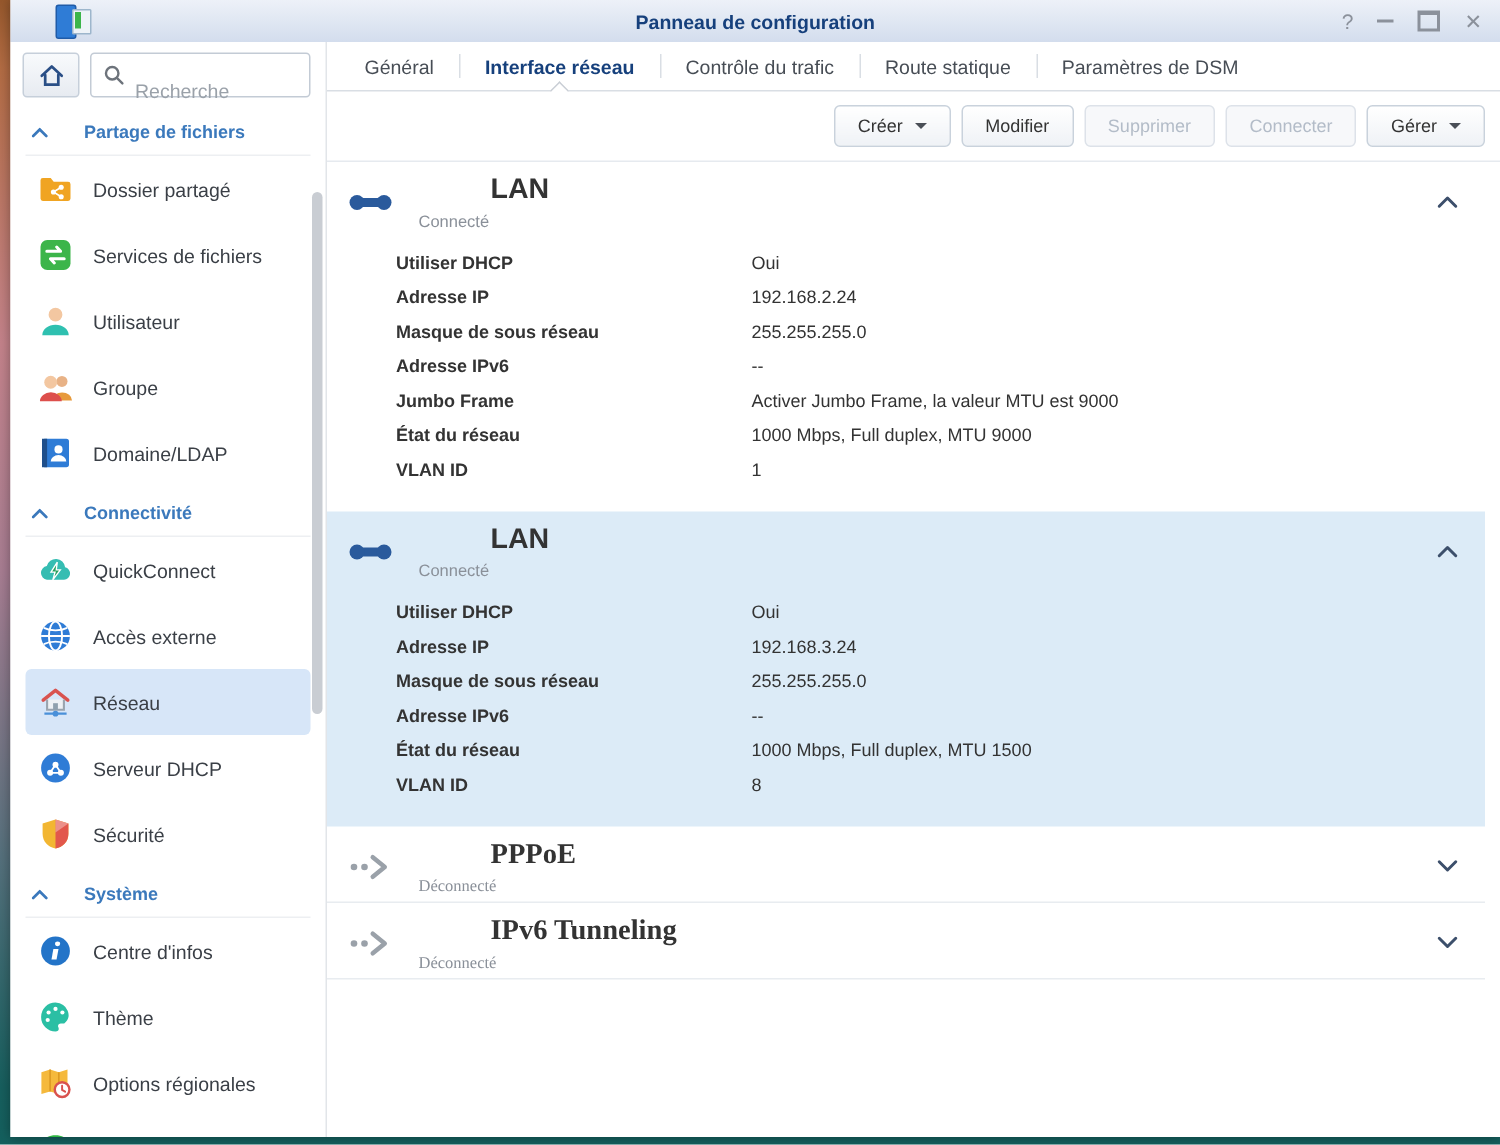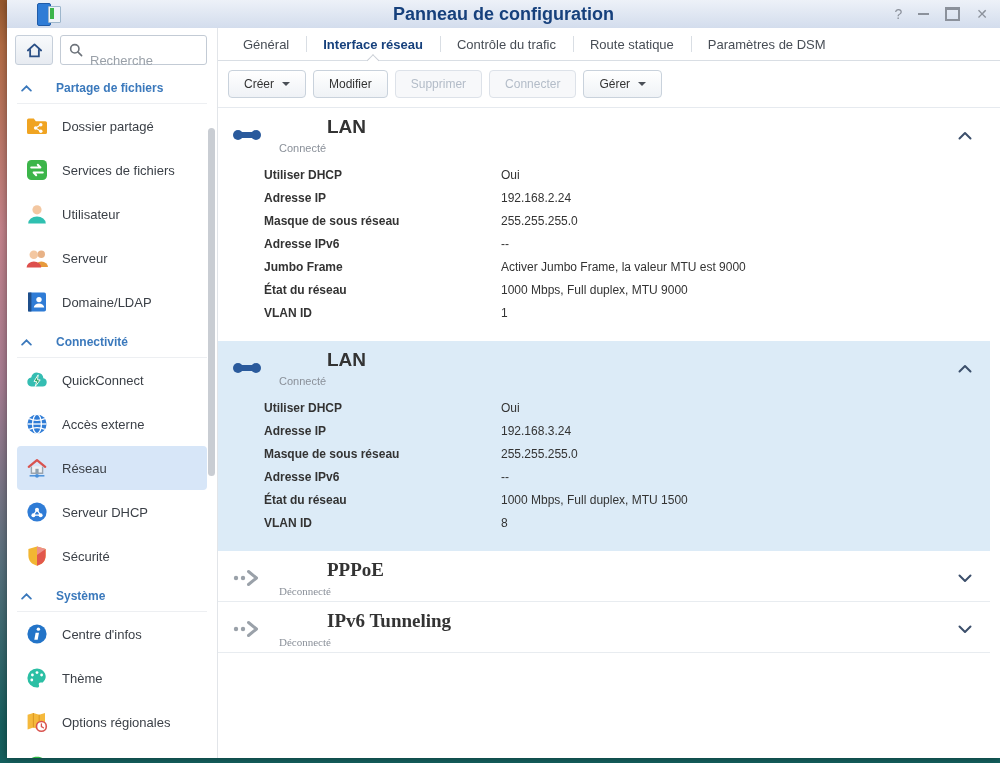--- a/index.html
+++ b/index.html
@@ -10,21 +10,21 @@
   }
   .window{position:absolute;left:7px;top:0;right:0;bottom:5px;background:#fff;
     box-shadow:0 0 8px rgba(0,0,0,.4);display:flex;flex-direction:column;}
   
   .titlebar{height:28px;flex:0 0 auto;background:linear-gradient(#edf1f8,#d3dded);
     position:relative;display:flex;align-items:center;justify-content:center;}
   .app-icon{position:absolute;left:30px;top:3px;width:26px;height:23px;}
   .app-icon .p1{position:absolute;left:0;top:0;width:12px;height:21px;background:#2f7cd6;border-radius:2px;border:1px solid #1f5ba8;}
   .app-icon .p2{position:absolute;left:11px;top:3px;width:11px;height:15px;background:#eef3f8;border:1px solid #9db6cc;border-radius:1px;}
   .app-icon .p3{position:absolute;left:13px;top:5px;width:4px;height:11px;background:#3cb54a;}
-  .win-title{font-size:18px;font-weight:bold;color:#16407c;}
+  .win-title{font-size:13px;font-weight:bold;color:#16407c;}
   .win-controls{position:absolute;right:12px;top:0;height:28px;display:flex;align-items:center;gap:16px;color:#8b919b;}
   .wc{font-size:14px;line-height:1;cursor:default;}
   .wc-min{width:11px;height:2px;background:#8b919b;}
   .wc-max{width:11px;height:9px;border:2px solid #8b919b;border-top-width:3px;}
   
   .main-row{flex:1;display:flex;min-height:0;}
   
   .sidebar{width:210px;flex:0 0 auto;border-right:1px solid #e2e5e9;position:relative;
     display:flex;flex-direction:column;background:#fff;}
   .sidebar-top{display:flex;gap:7px;padding:7px 10px 5px 8px;}
@@ -45,21 +45,21 @@
   .side-icon{width:24px;height:24px;flex:0 0 auto;}
   .side-thumb{position:absolute;right:2px;top:100px;width:7px;height:348px;background:#c9cdd3;border-radius:4px;}
   
   .main{flex:1;display:flex;flex-direction:column;min-width:0;background:#fff;}
   .tabbar{display:flex;align-items:stretch;height:32px;flex:0 0 auto;border-bottom:1px solid #d9dee4;padding-left:8px;}
   .tab{display:flex;align-items:center;padding:0 17px;font-size:13px;color:#474d55;position:relative;cursor:default;}
   .tab + .tab::before{content:"";position:absolute;left:0;top:8px;bottom:8px;width:1px;background:#d9dee4;}
   .tab.active{color:#16407c;font-weight:bold;}
   .tab.active::after{content:"";position:absolute;left:50%;bottom:-5px;width:8px;height:8px;background:#fff;
     border-left:1px solid #c9ced5;border-top:1px solid #c9ced5;transform:translateX(-50%) rotate(45deg);z-index:2;}
-  .toolbar{padding:9px 10px;border-bottom:1px solid #e6eaef;display:flex;gap:7px;flex:0 0 auto;}
+  .toolbar{padding:9px 10px;border-bottom:1px solid #e6eaef;display:flex;gap:7px;flex:0 0 auto;justify-content:flex-end;}
   .btn{height:28px;box-sizing:border-box;padding:0 15px;border:1px solid #c9d2dc;border-radius:4px;
     background:linear-gradient(#ffffff,#eff2f6);font-size:12px;color:#333;display:inline-flex;
     align-items:center;gap:8px;font-family:inherit;cursor:default;}
   .btn.disabled{color:#b3bcc8;border-color:#dde2e9;background:#f7f8fa;}
   .caret{width:0;height:0;border-left:4px solid transparent;border-right:4px solid transparent;border-top:4px solid #4a4f57;}
   .content{flex:1;overflow:hidden;padding-right:10px;}
   .iface{position:relative;}
   .iface.highlight{background:#dcebf7;}
   .iface.collapsed{border-bottom:1px solid #e8ecf0;font-family:Liberation Serif, serif;}
   .iface-header{display:flex;align-items:center;padding:8px 14px 4px 12px;min-height:40px;box-sizing:border-box;position:relative;}
@@ -142,21 +142,21 @@
               </svg></span>
           <span>Utilisateur</span>
         </div>
         <div class="side-item">
           <span class="side-icon"><svg width="24" height="24" viewBox="0 0 24 24">
                 <circle cx="16.3" cy="8.3" r="3.7" fill="#e8b286"></circle>
                 <path d="M9.8 21 a6.6 5.4 0 0 1 13.2 0 z" fill="#e79a3c"></path>
                 <circle cx="8.8" cy="8.8" r="4.3" fill="#f3c7a1"></circle>
                 <path d="M1.6 21.5 a7.3 6 0 0 1 14.6 0 z" fill="#dd4f4c"></path>
               </svg></span>
-          <span>Serveur</span>
+          <span>Groupe</span>
         </div>
         <div class="side-item">
           <span class="side-icon"><svg width="24" height="24" viewBox="0 0 24 24">
                 <rect x="3" y="2.5" width="18" height="19" rx="1.8" fill="#2f7cd6"></rect>
                 <rect x="3" y="2.5" width="3.4" height="19" fill="#1f4f8b"></rect>
                 <circle cx="14" cy="9.6" r="2.7" fill="#fff"></circle>
                 <path d="M8.8 17.6 a5.2 4.2 0 0 1 10.4 0 z" fill="#fff"></path>
               </svg></span>
           <span>Domaine/LDAP</span>
         </div>

